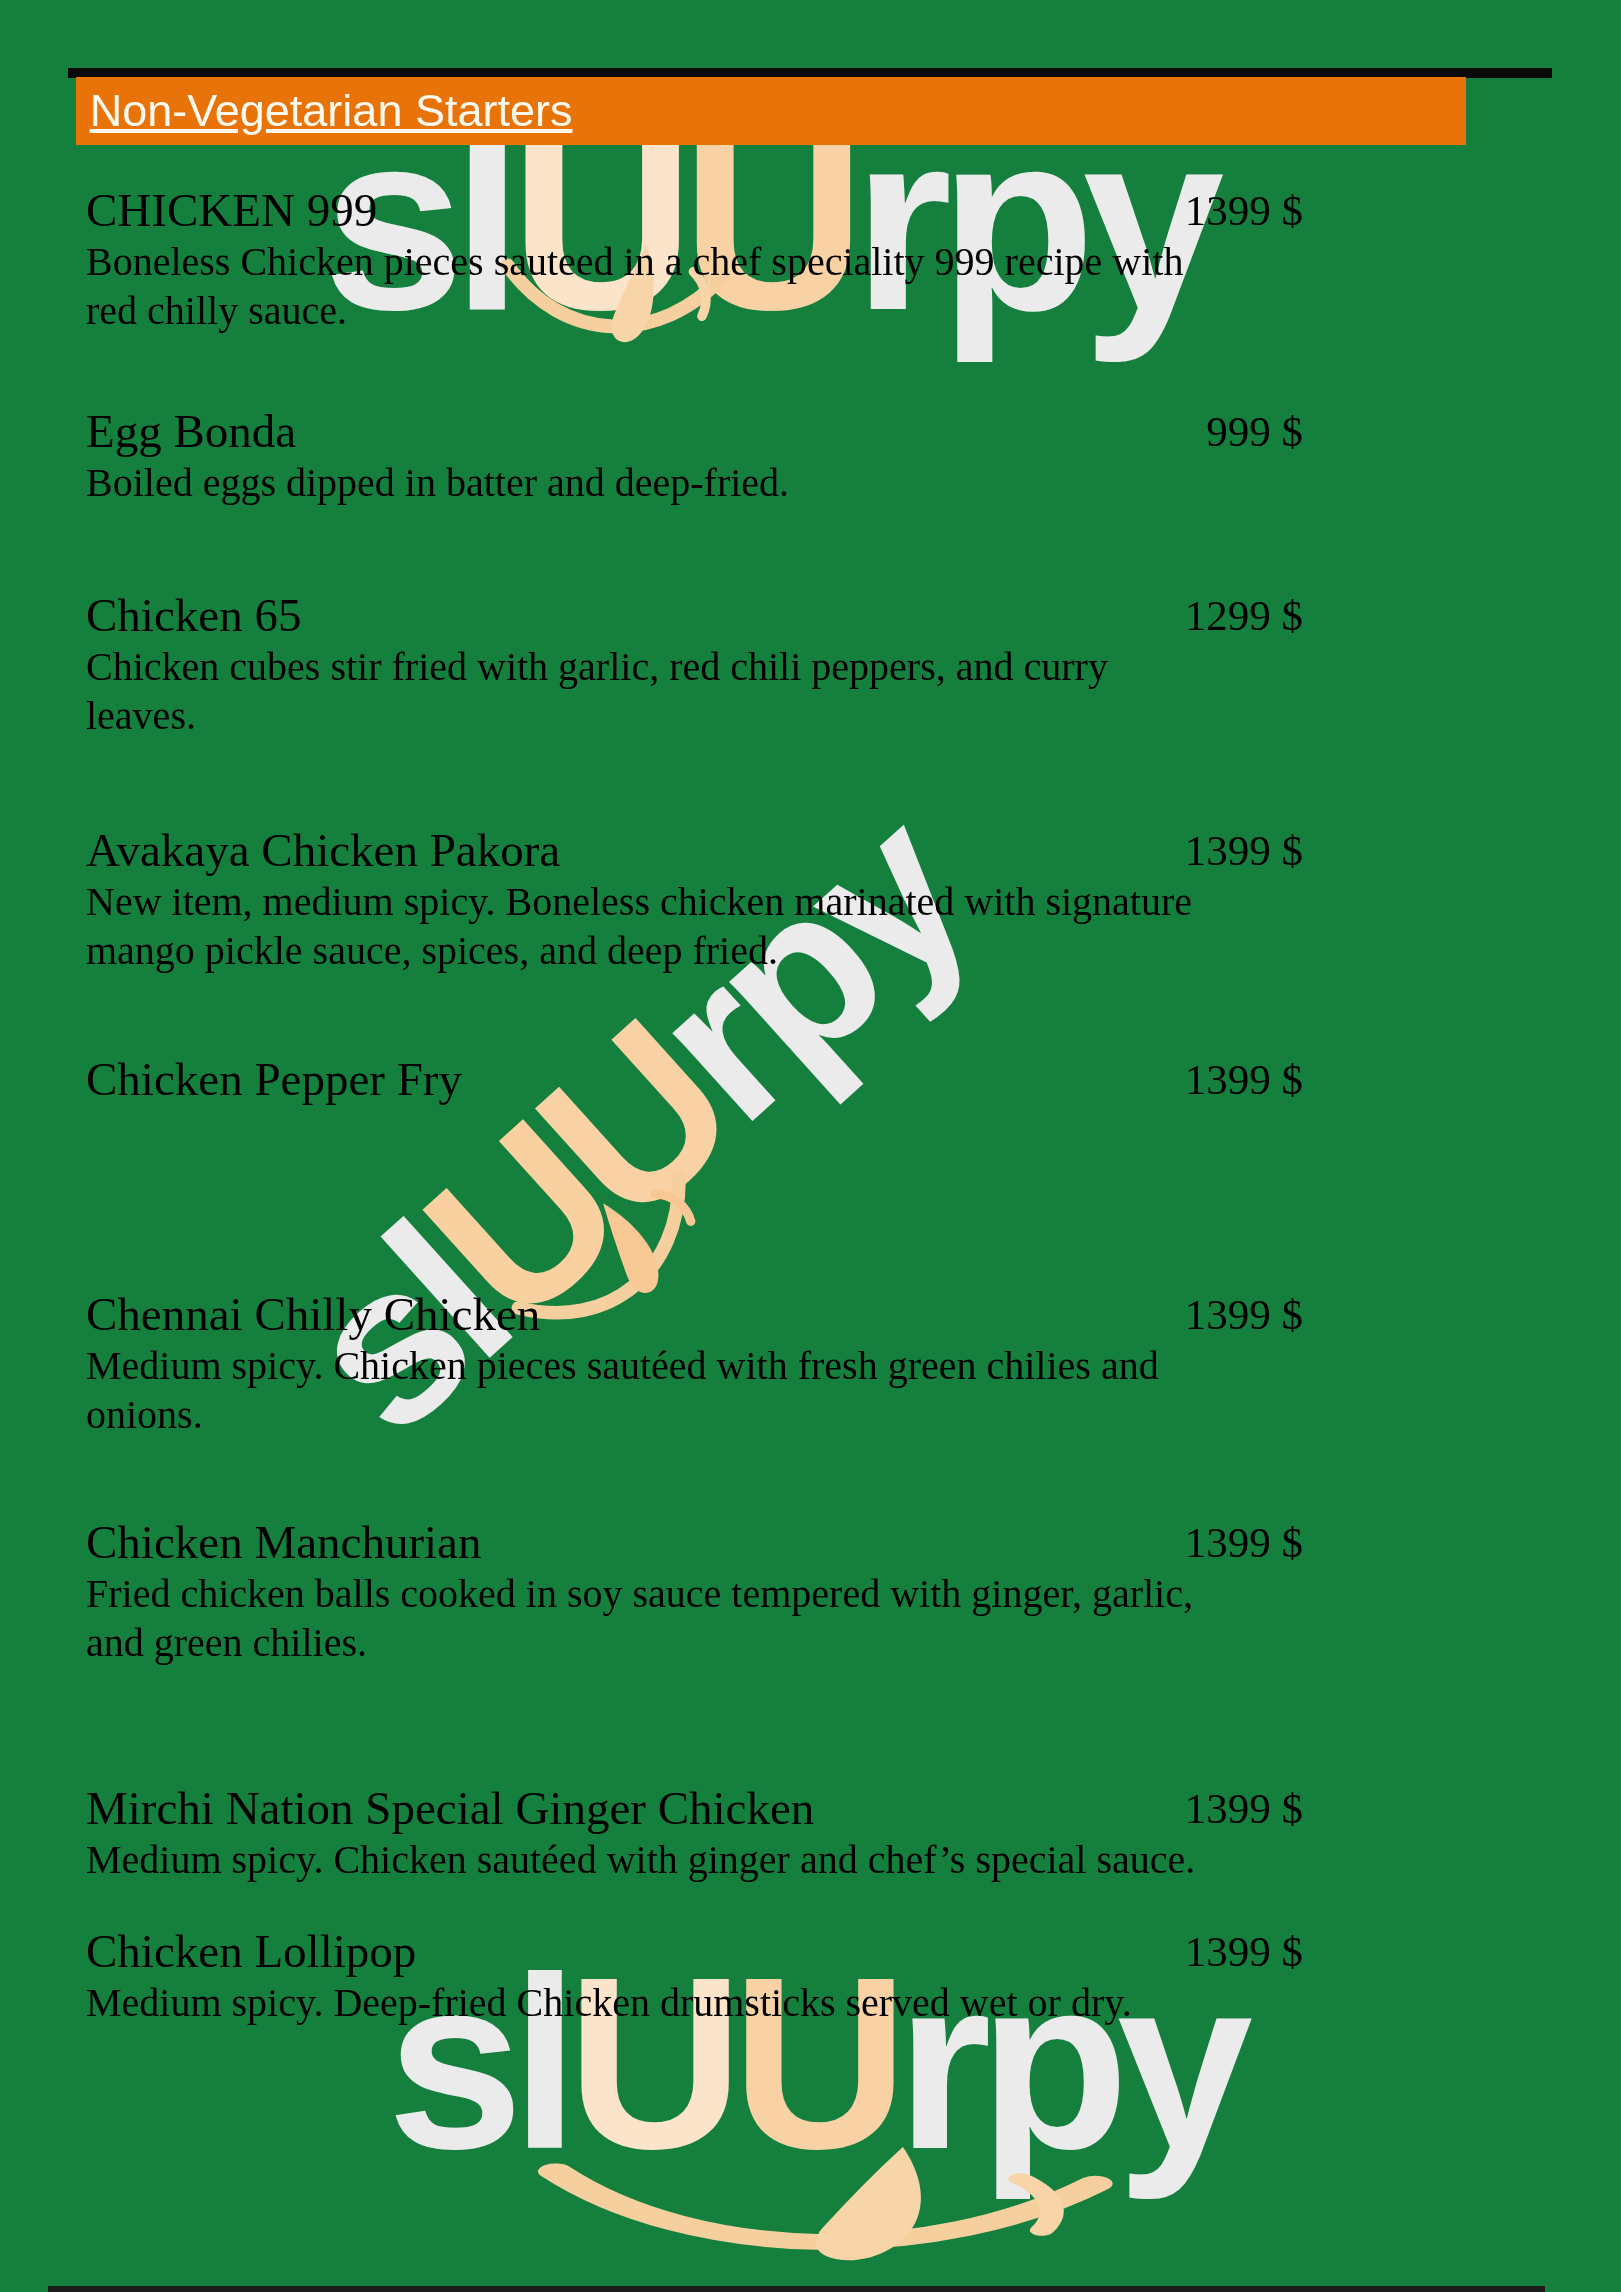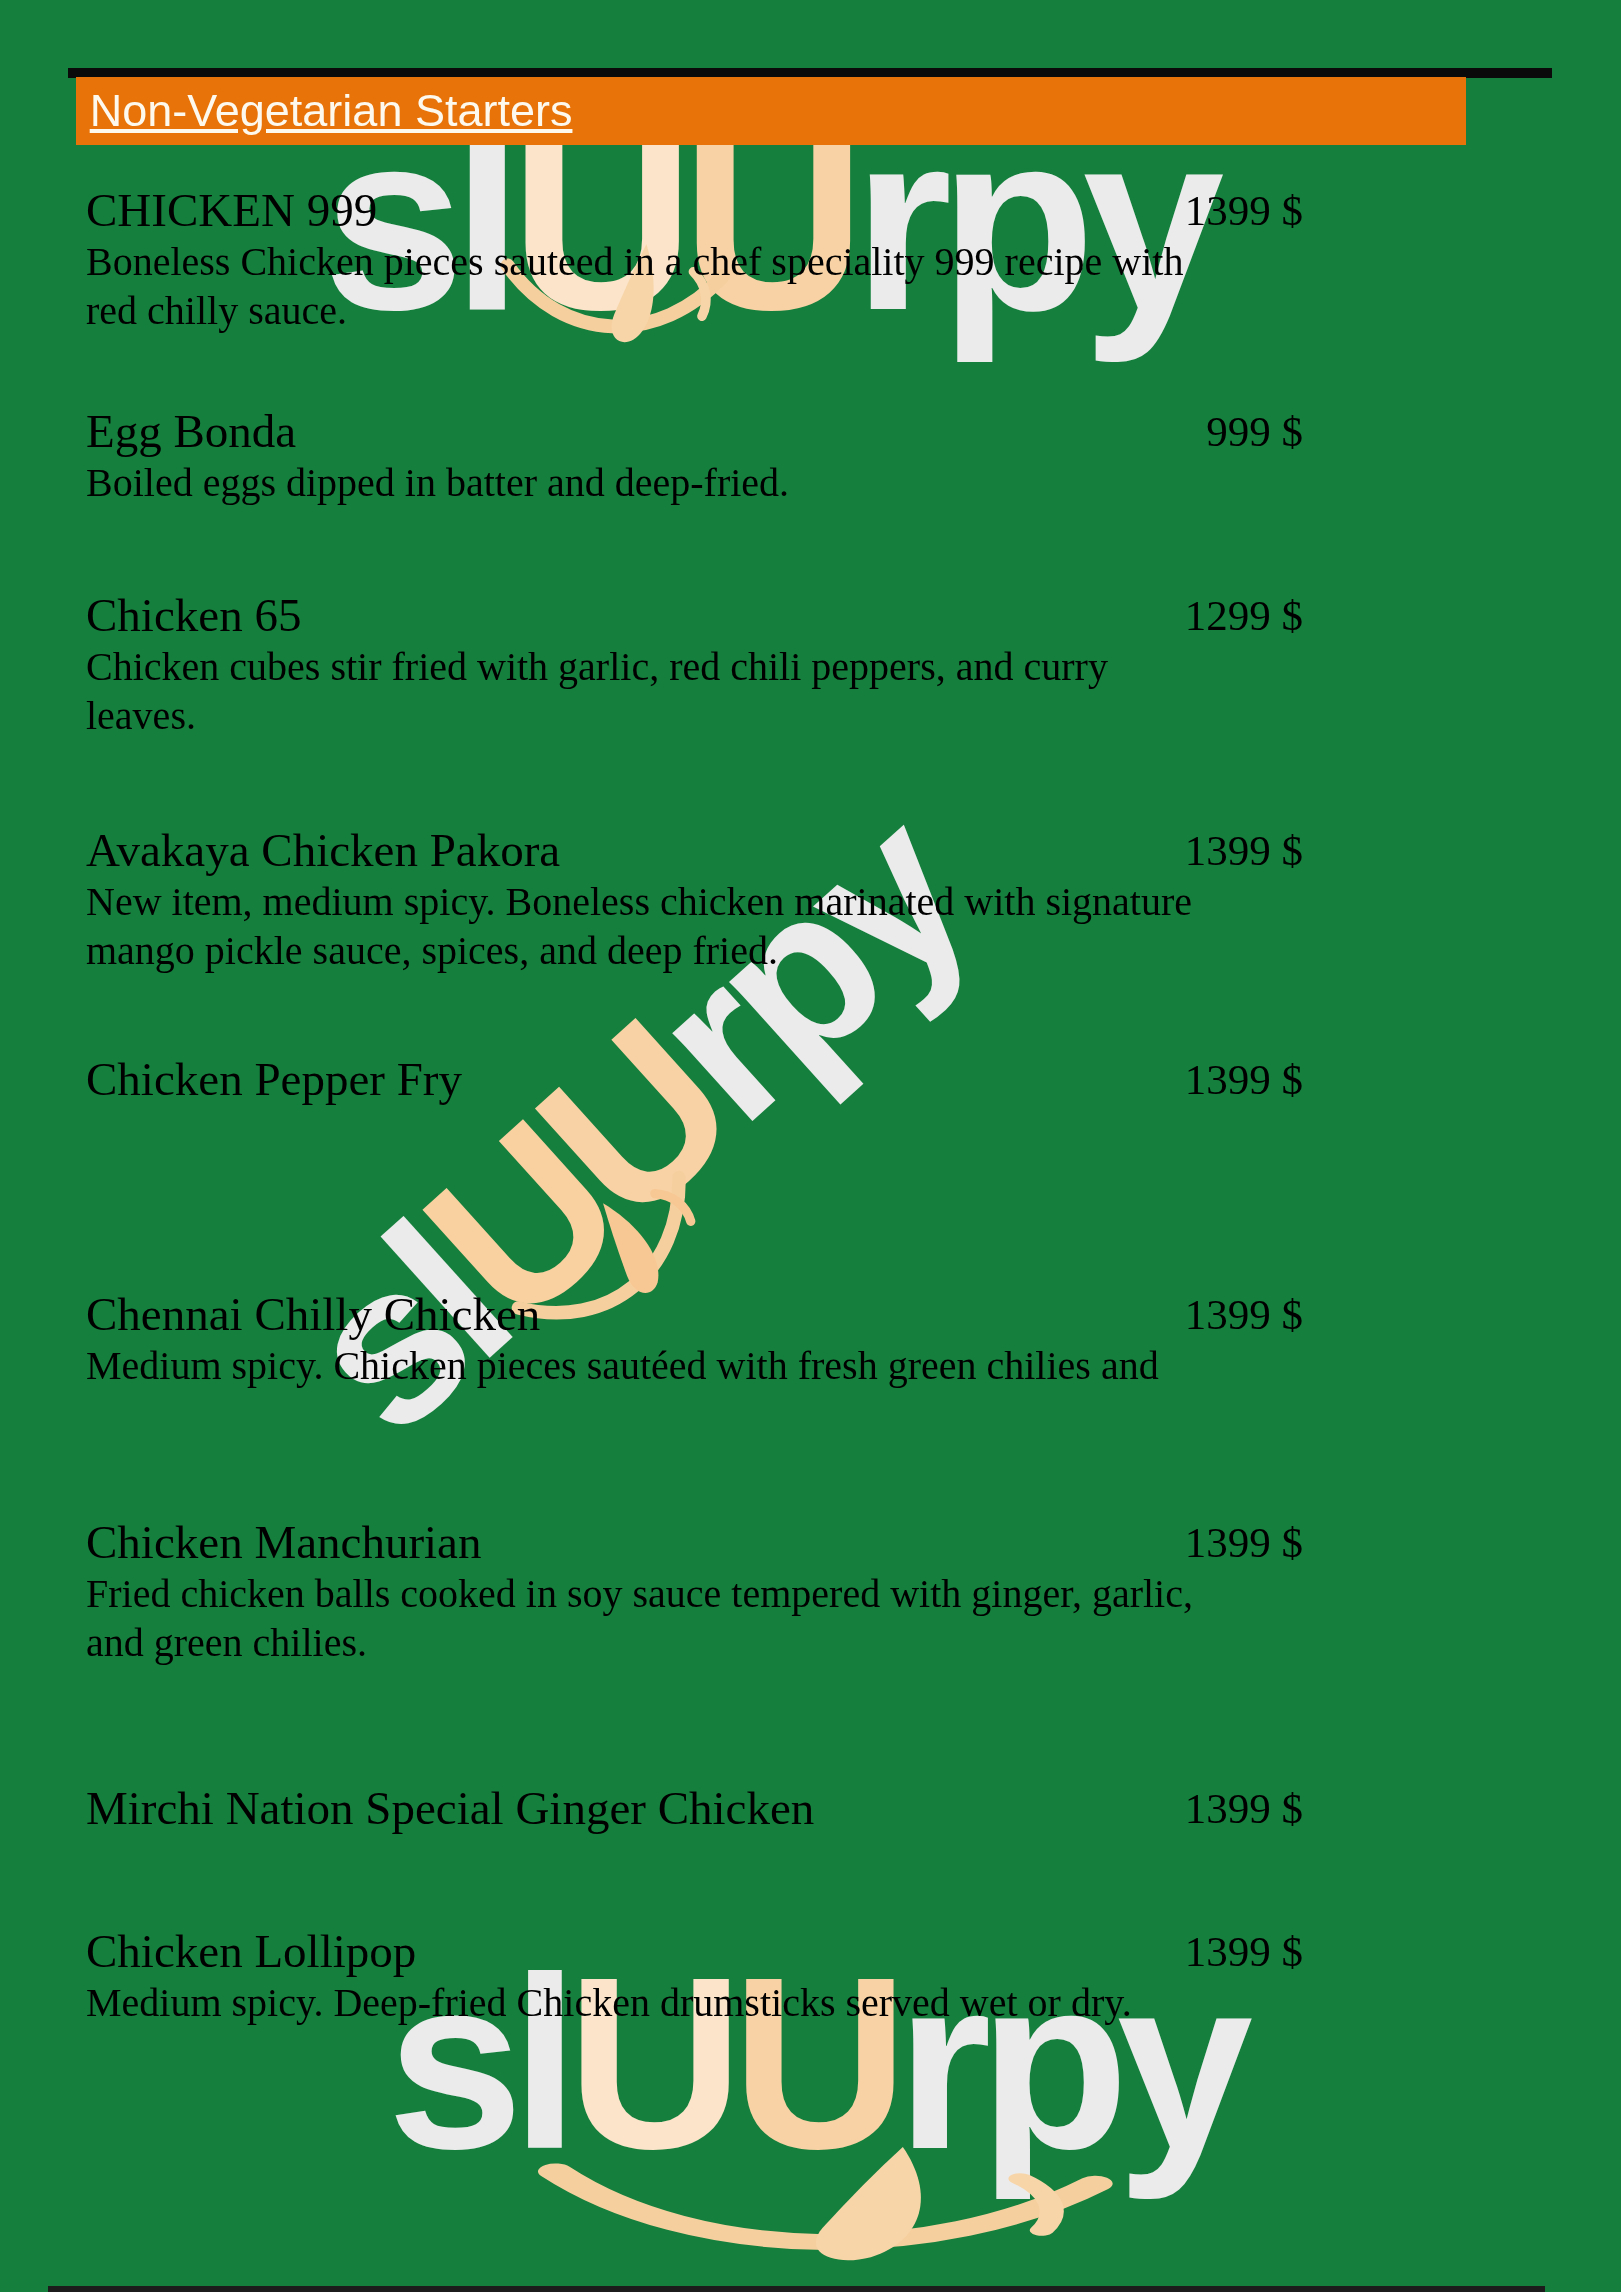--- a/index.html
+++ b/index.html
@@ -165,39 +165,43 @@
       </div>
     </div>
 
     <div class="item i6">
       <div class="row">
         <div class="iname">Chennai Chilly Chicken</div>
         <div class="iprice">1399 $</div>
       </div>
       <div class="desc">
         <div class="dline">Medium spicy. Chicken pieces sautéed with fresh green chilies and</div>
+        <div class="dline">onions.</div>
       </div>
     </div>
 
     <div class="item i7">
       <div class="row">
         <div class="iname">Chicken Manchurian</div>
         <div class="iprice">1399 $</div>
       </div>
       <div class="desc">
         <div class="dline">Fried chicken balls cooked in soy sauce tempered with ginger, garlic,</div>
         <div class="dline">and green chilies.</div>
       </div>
     </div>
 
     <div class="item i8">
       <div class="row">
         <div class="iname">Mirchi Nation Special Ginger Chicken</div>
         <div class="iprice">1399 $</div>
       </div>
+      <div class="desc">
+        <div class="dline">Medium spicy. Chicken sautéed with ginger and chef’s special sauce.</div>
+      </div>
     </div>
 
     <div class="item i9">
       <div class="row">
         <div class="iname">Chicken Lollipop</div>
         <div class="iprice">1399 $</div>
       </div>
       <div class="desc">
         <div class="dline">Medium spicy. Deep-fried Chicken drumsticks served wet or dry.</div>
       </div>

